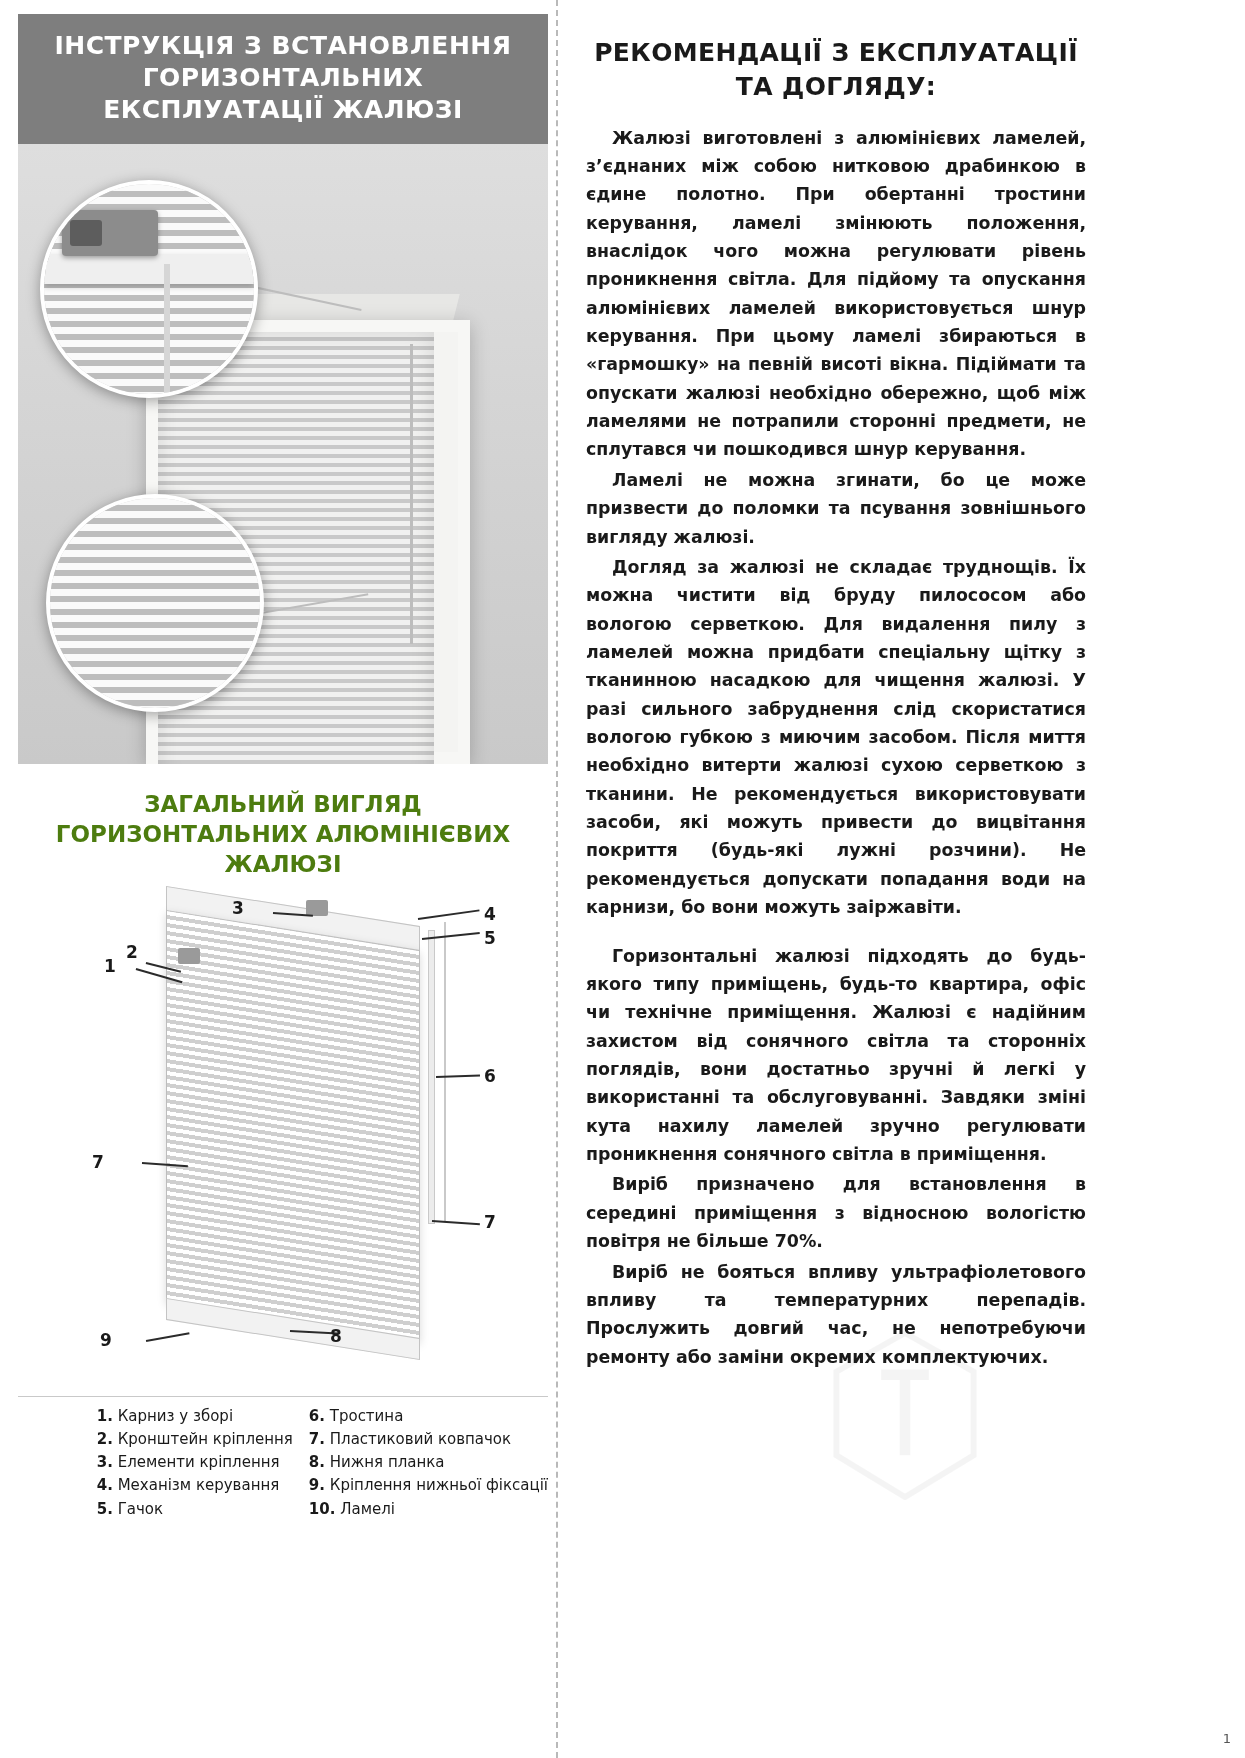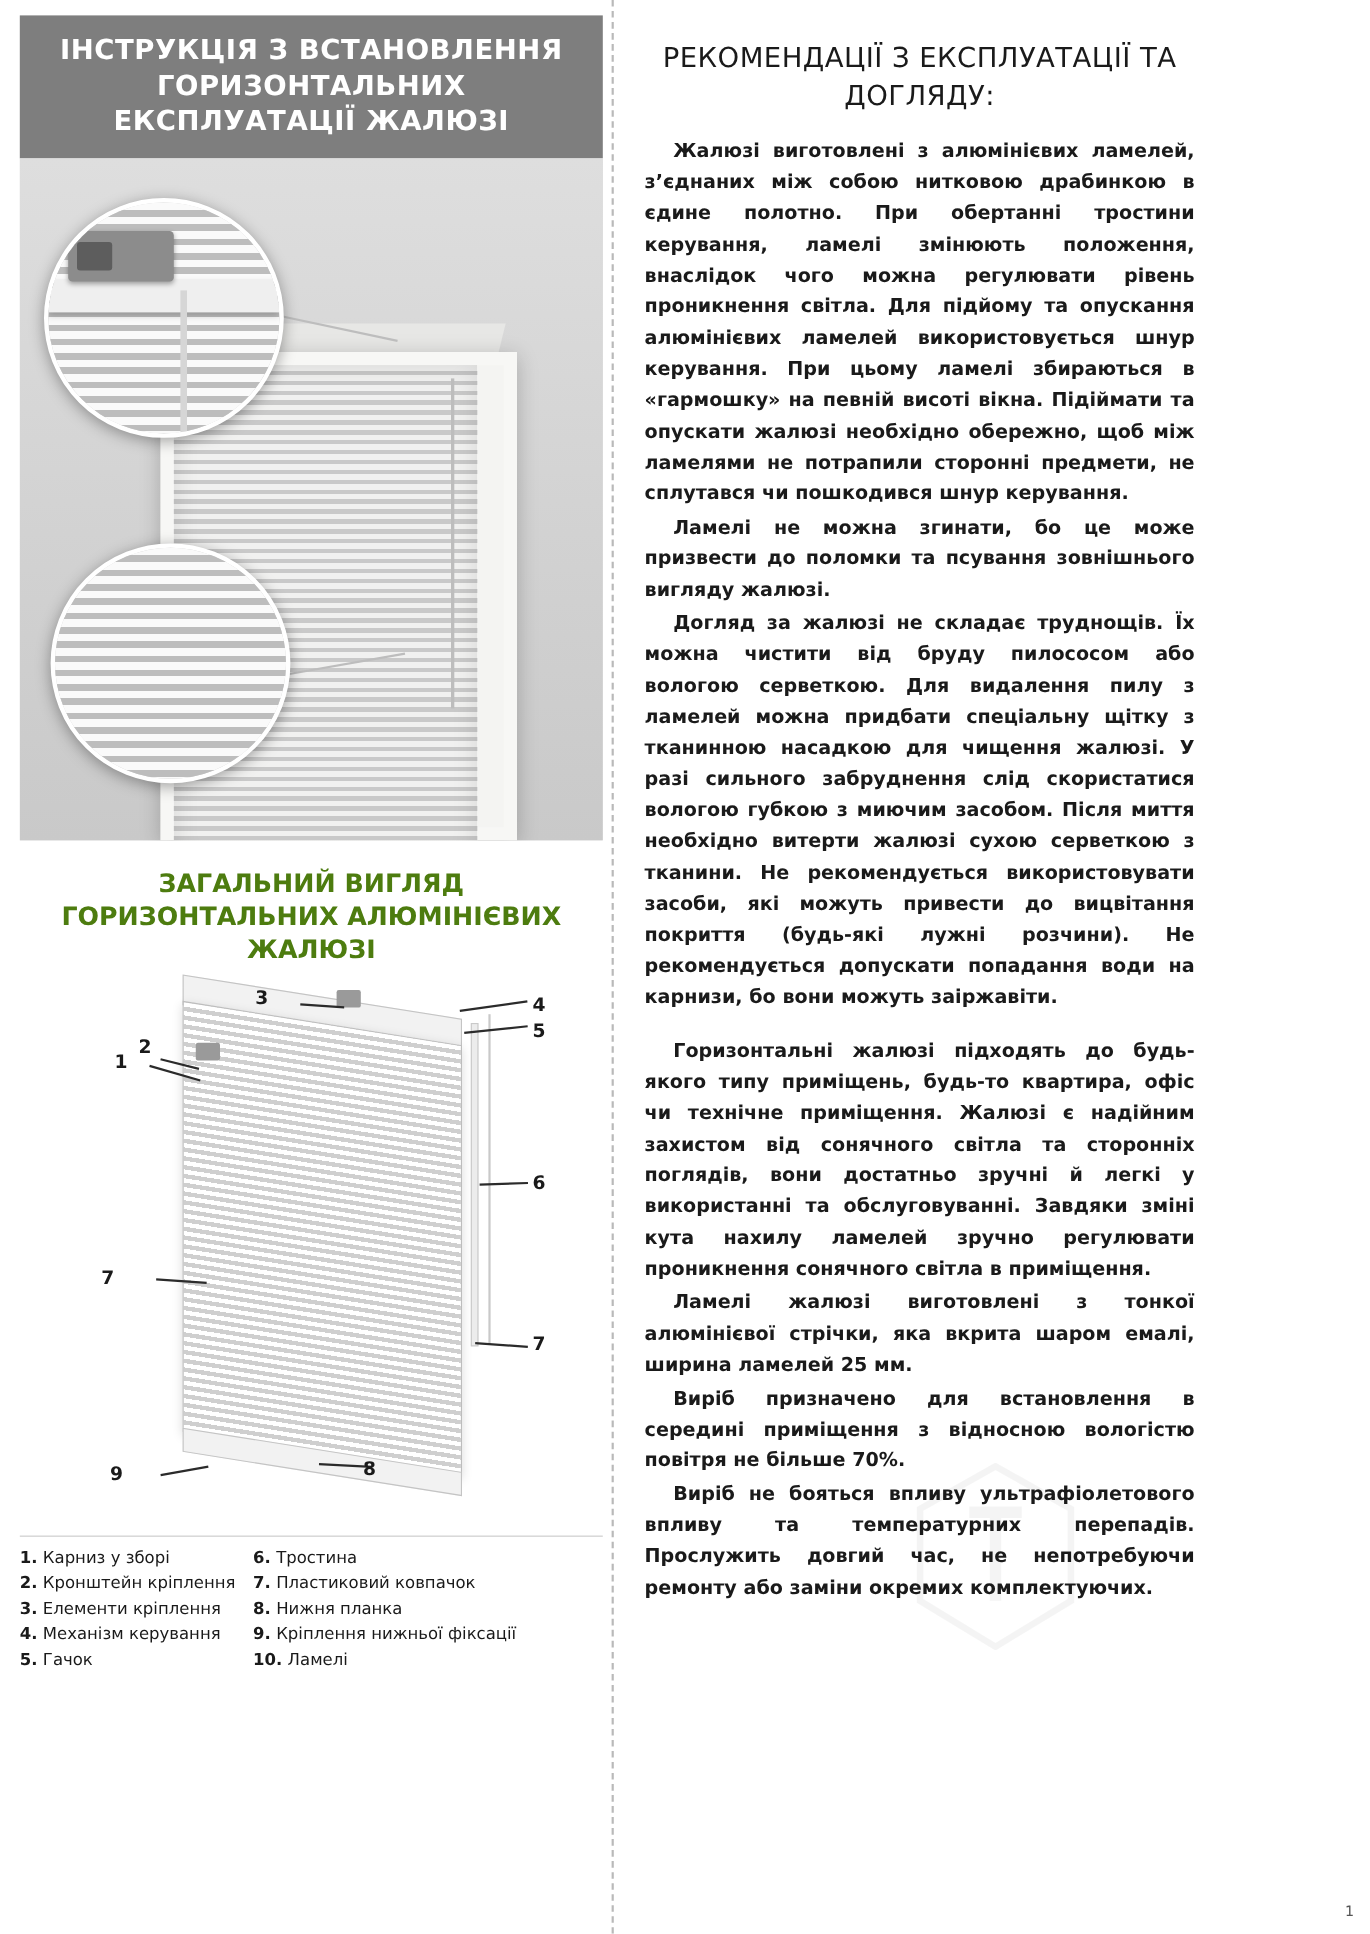--- a/index.html
+++ b/index.html
@@ -266,20 +266,21 @@
   .legend {
     position: relative;
     margin-top: 6px;
     border-top: 1px solid #c9c9c9;
     padding-top: 8px;
     display: flex;
     gap: 16px;
     font-size: 15px;
     line-height: 1.55;
     color: #1a1a1a;
+    justify-content: flex-end;
   }
   .legend ol {
     margin: 0;
     padding: 0;
     list-style: none;
   }
   .legend li { white-space: nowrap; }
   .legend .num { font-weight: bold; }
 
   
@@ -294,21 +295,21 @@
 
   
   .right-col {
     position: absolute;
     left: 586px;
     top: 36px;
     width: 500px;
   }
   .r-head {
     text-align: center;
-    font-weight: normal;
+    font-weight: bold;
     font-size: 25px;
     line-height: 1.35;
     color: #1a1a1a;
     letter-spacing: 0.4px;
   }
   .r-body {
     margin-top: 20px;
     font-size: 17.4px;
     line-height: 1.63;
     text-align: justify;
@@ -431,20 +432,19 @@
   <div class="right-col">
     <div class="r-head">РЕКОМЕНДАЦІЇ З ЕКСПЛУАТАЦІЇ ТА ДОГЛЯДУ:</div>
     <div class="r-body">
       <p>Жалюзі виготовлені з алюмінієвих ламелей, з’єднаних між собою нитковою драбинкою в єдине полотно. При обертанні тростини керування, ламелі змінюють положення, внаслідок чого можна регулювати рівень проникнення світла. Для підйому та опускання алюмінієвих ламелей використовується шнур керування. При цьому ламелі збираються в «гармошку» на певній висоті вікна. Підіймати та опускати жалюзі необхідно обережно, щоб між ламелями не потрапили сторонні предмети, не сплутався чи пошкодився шнур керування.</p>
       <p>Ламелі не можна згинати, бо це може призвести до поломки та псування зовнішнього вигляду жалюзі.</p>
       <p>Догляд за жалюзі не складає труднощів. Їх можна чистити від бруду пилососом або вологою серветкою. Для видалення пилу з ламелей можна придбати спеціальну щітку з тканинною насадкою для чищення жалюзі. У разі сильного забруднення слід скористатися вологою губкою з миючим засобом. Після миття необхідно витерти жалюзі сухою серветкою з тканини. Не рекомендується використовувати засоби, які можуть привести до вицвітання покриття (будь-які лужні розчини). Не рекомендується допускати попадання води на карнизи, бо вони можуть заіржавіти.</p>
     </div>
 
     <div class="r-body">
       <p>Горизонтальні жалюзі підходять до будь-якого типу приміщень, будь-то квартира, офіс чи технічне приміщення. Жалюзі є надійним захистом від сонячного світла та сторонніх поглядів, вони достатньо зручні й легкі у використанні та обслуговуванні. Завдяки зміні кута нахилу ламелей зручно регулювати проникнення сонячного світла в приміщення.</p>
-      <p>Ламелі жалюзі виготовлені з тонкої алюмінієвої стрічки, яка вкрита шаром емалі, ширина ламелей 25 мм.</p>
       <p>Виріб призначено для встановлення в середині приміщення з відносною вологістю повітря не більше 70%.</p>
       <p>Виріб не бояться впливу ультрафіолетового впливу та температурних перепадів. Прослужить довгий час, не непотребуючи ремонту або заміни окремих комплектуючих.</p>
     </div>
   </div>
 
   <div class="page-num">1</div>
 </div>
 
 </body></html>

